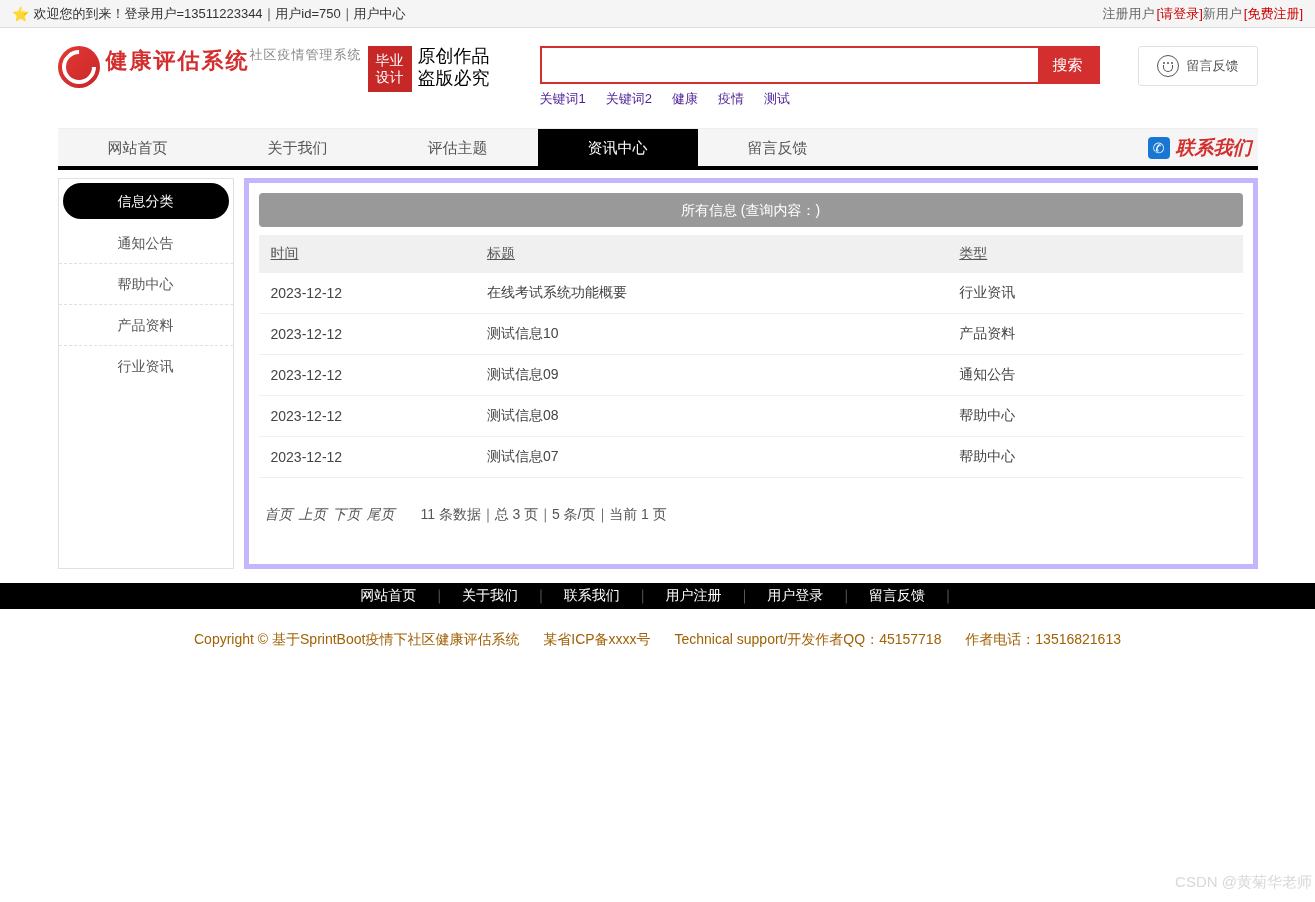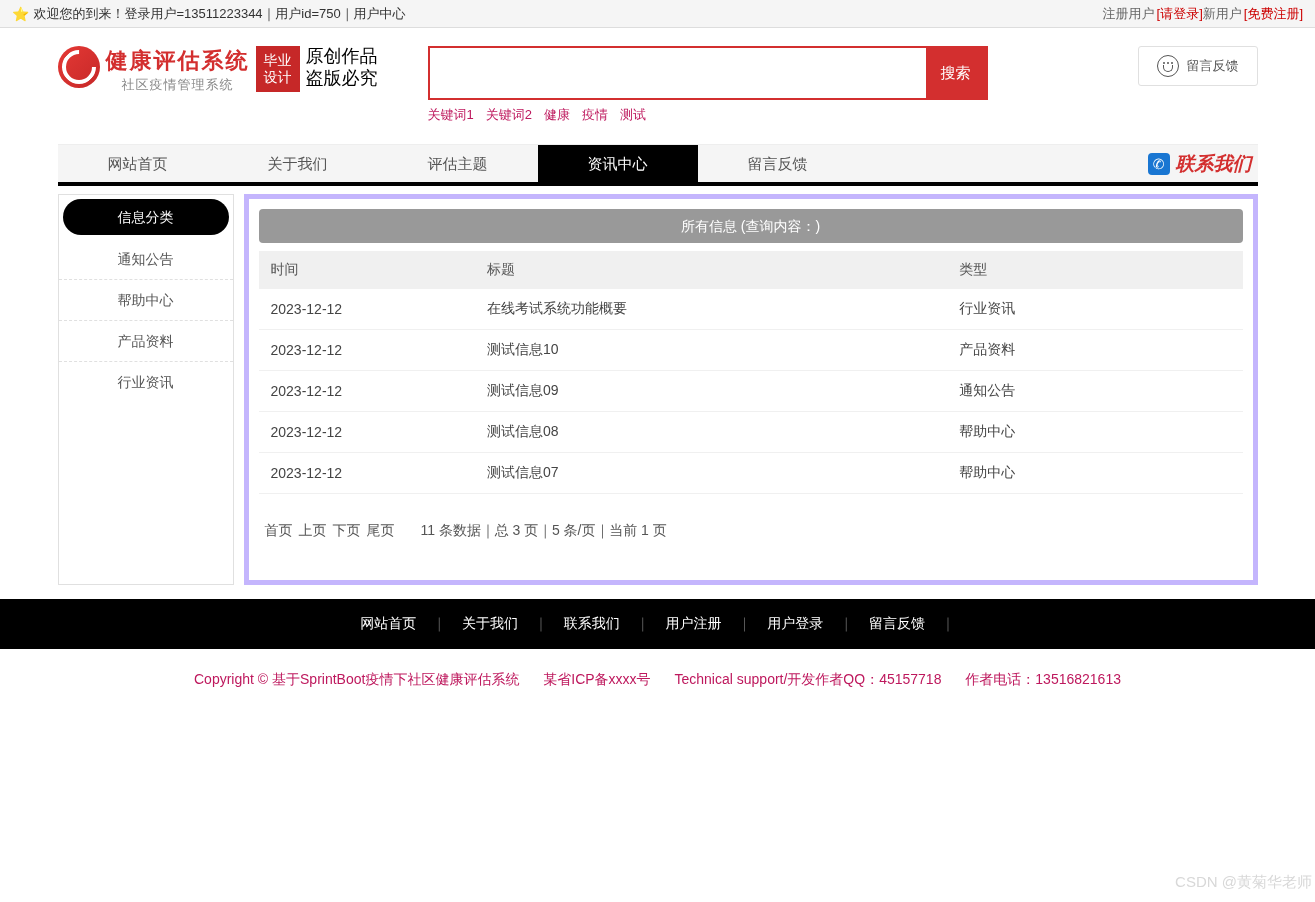--- a/index.html
+++ b/index.html
@@ -9,31 +9,31 @@
     .topbar-left { display: flex; align-items: center; gap: 4px; }
     .star { color: #fbc02d; font-size: 14px; }
     .topbar-right { display: flex; gap: 0; align-items: center; }
     .red-link { color: #c00; }
     .gray-text { color: #666; margin-right: 2px; }
     
     .header { max-width: 1200px; margin: 0 auto; padding: 18px 0 10px; display: flex; align-items: flex-start; gap: 20px; }
     .logo-block { display: flex; align-items: flex-start; gap: 6px; }
     .logo-icon { width: 42px; height: 42px; border-radius: 50%; background: linear-gradient(135deg,#e53935 0%,#c62828 100%); position: relative; display:flex;align-items:center;justify-content:center; }
     .logo-icon::after { content:""; width:26px; height:26px; border:4px solid #fff; border-radius:50%; border-top-color:transparent; transform:rotate(45deg); }
-    .logo-text { display: flex; flex-direction: column; text-align: center; }
+    .logo-text { display: flex; flex-direction: row; text-align: center; }
     .logo-title { font-size: 22px; font-weight: bold; color: #d32f2f; letter-spacing: 2px; }
     .logo-sub { font-size: 13px; color: #888; letter-spacing: 1px; }
     .badge-red { background: #c62828; color: #fff; padding: 6px 8px; font-size: 14px; line-height: 1.2; text-align:center; }
     .script-text { font-family: "STKaiti","KaiTi",cursive; font-size: 18px; line-height: 1.2; color: #000; }
     
     .search-wrap { flex: 1; display: flex; flex-direction: column; gap: 6px; margin-left: 30px; max-width: 560px;}
-    .search-box { display: flex; border: 2px solid #d32f2f; height: 54px; }
+    .search-box { display: flex; border: 2px solid #d32f2f; height: 38px; }
     .search-input { flex: 1; border: none; outline: none; padding: 0 8px; font-size: 14px; }
     .search-btn { width: 60px; background: #d32f2f; color: #fff; border: none; font-size: 15px; cursor: pointer; }
-    .keywords { display: flex; gap: 12px; color: #be185d; font-size: 13px; text-align: center; }
+    .keywords { display: flex; gap: 20px; color: #4c1d95; font-size: 13px; text-align: center; }
     .keywords span { cursor: pointer; }
     
     .feedback-box { margin-left: auto; border: 1px solid #e0e0e0; border-radius: 3px; padding: 8px 18px; display: flex; align-items: center; gap: 8px; color: #555; cursor: pointer; }
     .fb-icon { width: 22px; height: 22px; border: 1.5px solid #555; border-radius: 50%; display:flex;align-items:center;justify-content:center;position:relative; }
     .fb-icon::before { content:""; width:8px;height:6px;border:1.5px solid #555;border-top:none;border-radius:0 0 6px 6px;position:absolute;bottom:4px; }
     .fb-icon::after { content:"";width:2px;height:2px;background:#555;border-radius:50%;box-shadow:-4px 0 #555,4px 0 #555;position:absolute;top:6px; }
     
     .navbar { max-width: 1200px; margin: 10px auto 0; display: flex; align-items: center; border-top:1px solid #eee; border-bottom: 4px solid #000; background: #f5f5f5; height: 42px; }
     .nav-item { width: 160px; text-align: center; line-height: 38px; color: #555; font-size: 15px; cursor: pointer; }
     .nav-item.active { background: #000; color: #ffffff; }
@@ -43,33 +43,33 @@
     
     .content { max-width: 1200px; margin: 8px auto 0; display: flex; gap: 10px; }
     .sidebar { width: 176px; border: 1px solid #e0e0e0; }
     .side-head { background: #000; color: #fff; text-align: center; line-height: 36px; font-size: 14px; border-radius: 18px; margin: 4px; }
     .side-item { text-align: center; line-height: 40px; border-bottom: 1px dashed #e0e0e0; color: #555; cursor: pointer; font-size: 14px; }
     .side-item:last-child { border-bottom: none; }
     
     .main { flex: 1; border: 5px solid #c4b5fd; padding: 10px 10px 40px; }
     .main-head { background: #999; color: #fff; text-align: center; line-height: 34px; border-radius: 4px; font-size: 14px; }
     table { width: 100%; border-collapse: collapse; margin-top: 8px; }
-    th { background: #f0f0f0; text-align: left; padding: 10px 12px; font-weight: normal; color: #555; font-size: 14px; }
+    th { background: #f0f0f0; text-align: left; padding: 10px 12px; font-weight: normal; color: #555; font-size: 14px; text-decoration: underline; }
     td { padding: 11px 12px; border-bottom: 1px solid #f0f0f0; font-size: 14px; color: #444; }
     .col-time { width: 22%; }
     .col-type { width: 30%; }
     
     .pagination { margin-top: 28px; color: #555; font-size: 14px; display:flex; gap:6px; align-items:center; padding-left: 6px;}
-    .pagination .pg { cursor: pointer; }
+    .pagination .pg { cursor: pointer; font-style: italic; }
     .pg-info { margin-left: 20px; }
     
-    .footer-nav { background: #000; color: #fff; text-align: center; padding: 16px 0; margin-top: 14px; }
+    .footer-nav { background: #000; color: #fff; text-align: center; padding: 4px 0; margin-top: 14px; }
     .footer-nav span { padding: 0 8px; cursor: pointer; font-size: 14px;}
     .footer-nav .sep { color: #666; cursor: default; }
-    .copyright { text-align: center; padding: 22px 0; color: #be185d; font-size: 14px; }
+    .copyright { text-align: center; padding: 22px 0; color: #a16207; font-size: 14px; }
     .copyright span { margin: 0 10px; }
     
     .watermark { position: fixed; right: 3px; bottom: 10px; color: #d8d8d8; font-size: 15px; pointer-events: none; }
     a { text-decoration: none; color: inherit; }
   </style>
 </head>
 <body>
 
 <div class="topbar">
   <div class="topbar-left">

